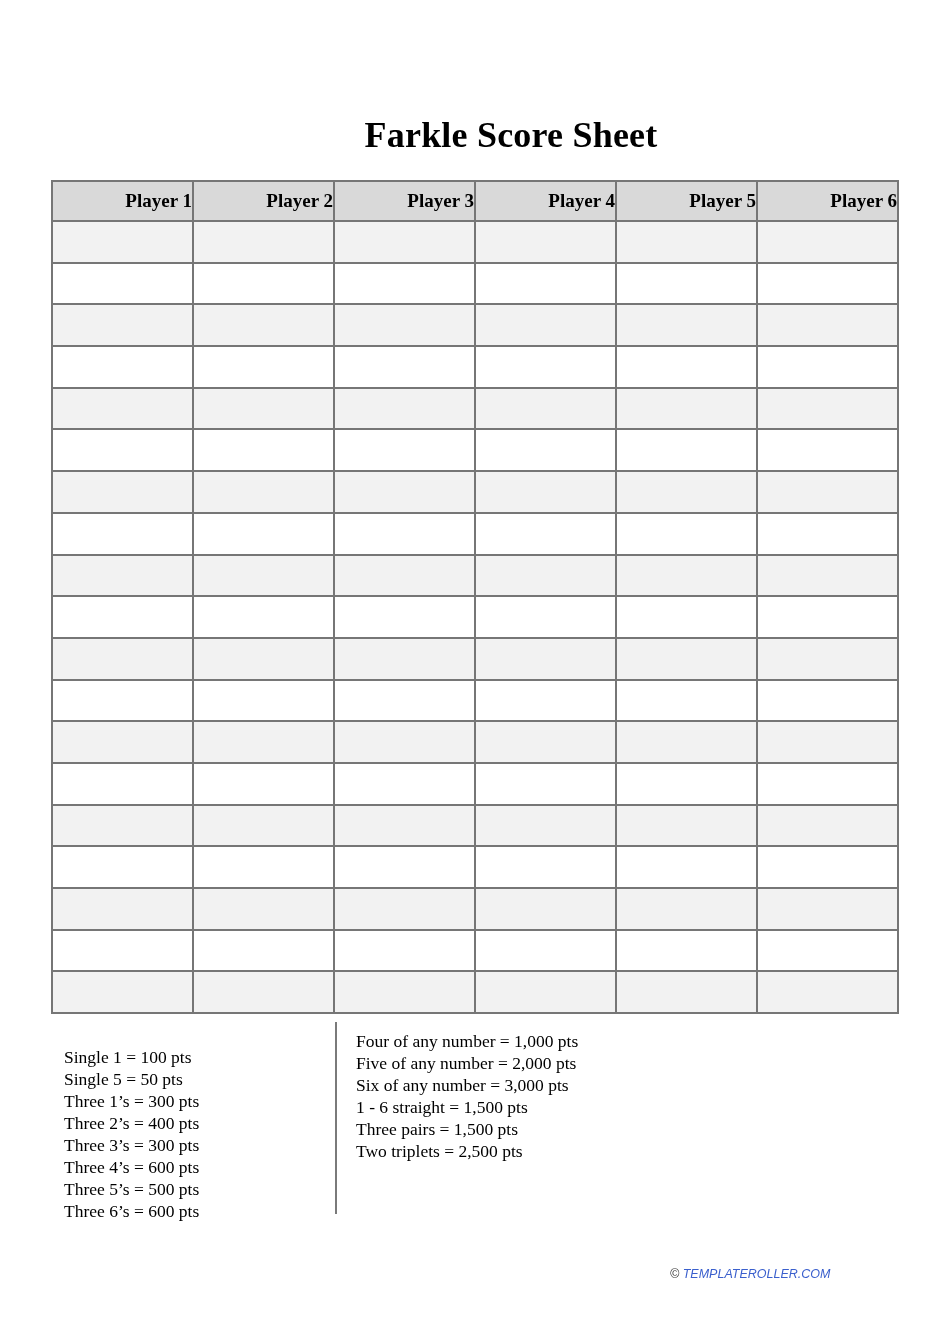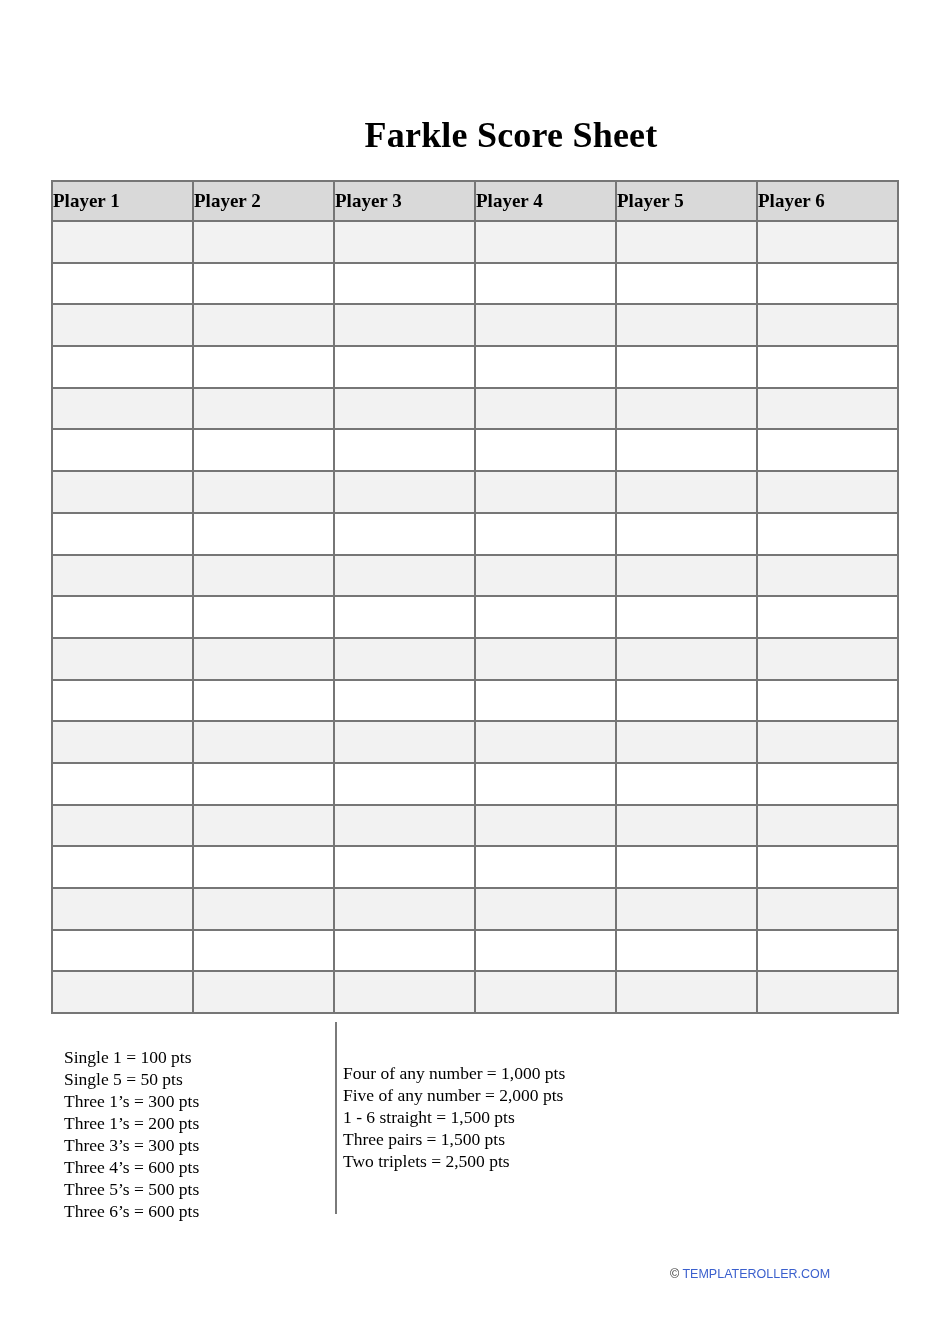--- a/index.html
+++ b/index.html
@@ -1,28 +1,28 @@
 <!DOCTYPE html>
 <html><head>
   <meta charset="utf-8">
   <style>
     html, body { margin: 0; padding: 0; background: #ffffff; }
     body { width: 950px; height: 1342px; position: relative; overflow: hidden; font-family: "Liberation Serif", serif; color: #000; }
     .title { position: absolute; top: 114px; left: 0; width: 950px; text-align: center; font-size: 36px; font-weight: bold; letter-spacing: 0.2px; padding-left: 36px; }
     table.score { position: absolute; top: 180px; left: 51px; width: 848px; border-collapse: collapse; table-layout: fixed; }
     table.score th, table.score td { border: 2px solid #767676; padding: 0; }
-    table.score th { height: 38px; background: #d9d9d9; font-size: 19px; font-weight: bold; text-align: left; vertical-align: middle; }
+    table.score th { height: 38px; background: #d9d9d9; font-size: 19px; font-weight: bold; text-align: right; vertical-align: middle; }
     table.score td { height: 39.7px; }
     table.score tr.odd td { background: #f2f2f2; }
     table.score tr.even td { background: #ffffff; }
     .rules { position: absolute; top: 1030px; font-size: 17.5px; line-height: 22px; }
     .rules-left { left: 64px; margin-top: 16px; }
-    .rules-right { left: 343px; margin-top: 32px; }
+    .rules-right { left: 356px; }
     .divider { position: absolute; left: 335px; top: 1022px; width: 2px; height: 192px; background: #7a7a7a; }
-    .footer { position: absolute; top: 1267px; left: 670px; font-family: "Liberation Sans", sans-serif; font-size: 12.5px; color: #3a5fcd; }
+    .footer { position: absolute; top: 1267px; left: 670px; font-family: "Liberation Sans", sans-serif; font-size: 12.5px; color: #3a5fcd; font-style: italic; }
     .footer .copy { color: #333; }
   </style>
 </head>
 <body>
 
 <div class="title">Farkle Score Sheet</div>
 
 <table class="score">
   <thead>
     <tr id="header-row">
@@ -187,30 +187,31 @@
         <td></td>
         <td></td>
       </tr>
     </tbody>
 </table>
 
 <div class="rules rules-left" id="rules-left">
     <div>Single 1 = 100 pts</div>
     <div>Single 5 = 50 pts</div>
     <div>Three 1’s = 300 pts</div>
-    <div>Three 1’s = 200 pts</div>
+    <div>Three 2’s = 400 pts</div>
     <div>Three 3’s = 300 pts</div>
     <div>Three 4’s = 600 pts</div>
     <div>Three 5’s = 500 pts</div>
     <div>Three 6’s = 600 pts</div>
   </div>
 <div class="divider"></div>
 <div class="rules rules-right" id="rules-right">
     <div>Four of any number = 1,000 pts</div>
     <div>Five of any number = 2,000 pts</div>
+    <div>Six of any number = 3,000 pts</div>
     <div>1 - 6 straight = 1,500 pts</div>
     <div>Three pairs = 1,500 pts</div>
     <div>Two triplets = 2,500 pts</div>
   </div>
 
 <div class="footer">
   <span class="copy">©</span>
   <span>TEMPLATEROLLER.COM</span>
 </div>
 

